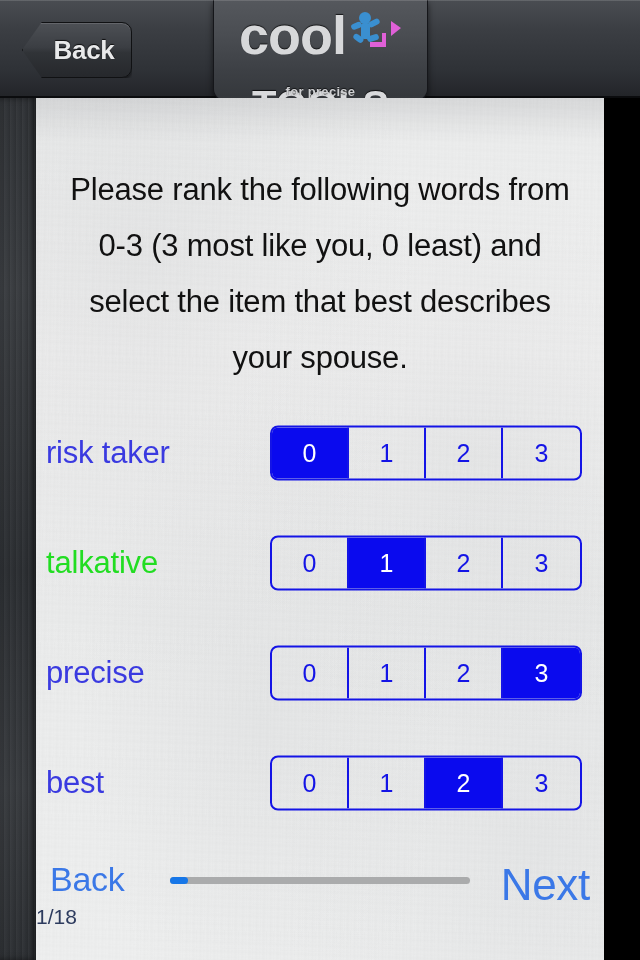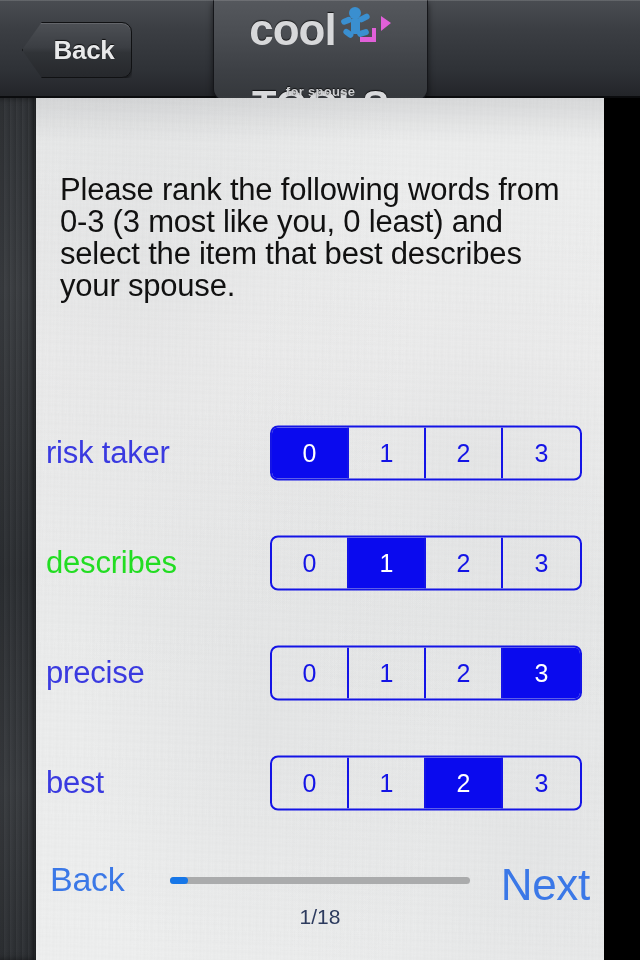--- a/index.html
+++ b/index.html
@@ -59,21 +59,21 @@
     border:1px solid #15161a;
     border-top:none;
     border-radius:0 0 12px 12px;
     box-shadow:0 3px 6px rgba(0,0,0,0.6);
   }
   .logo-line1{
     position:absolute; top:8px; left:0; width:100%;
     display:flex; align-items:center; justify-content:center;
   }
   .logo-cool{
-    font-size:44px; font-weight:bold; color:#d7d8da;
+    font-size:54px; font-weight:bold; color:#d7d8da;
     letter-spacing:-1px; line-height:1;
     text-shadow:0 -1px 1px rgba(0,0,0,0.75);
   }
   .logo-figure{ margin-left:2px; margin-top:-4px; }
   .logo-tools{
     position:absolute; top:45px; left:0; width:100%;
     text-align:center;
     font-size:40px; font-weight:bold; color:#d9dadc;
     letter-spacing:0px; line-height:1;
     text-shadow:0 -1px 1px rgba(0,0,0,0.75);
@@ -113,23 +113,23 @@
   }
   .paper-grain{
     position:absolute; inset:0; pointer-events:none; opacity:0.55;
     background:
       repeating-linear-gradient(91deg, rgba(0,0,0,0.018) 0px, rgba(0,0,0,0) 2px, rgba(0,0,0,0.022) 4px, rgba(0,0,0,0) 7px),
       repeating-linear-gradient(2deg, rgba(0,0,0,0.012) 0px, rgba(0,0,0,0) 3px, rgba(0,0,0,0.016) 6px, rgba(0,0,0,0) 9px);
   }
 
   
   .instructions{
-    position:absolute; top:76px; left:24px; width:520px;
-    text-align:left;
-    font-size:31px; line-height:32px;
+    position:absolute; top:64px; left:24px; width:520px;
+    text-align:center;
+    font-size:31px; line-height:56px;
     color:#111; letter-spacing:-0.2px;
   }
 
   
   .rows{ position:absolute; top:300px; left:0; width:568px; }
   .row{
     position:relative; height:110px;padding-left:20px;
   }
   .row-label{
     position:absolute; left:10px; top:50%; transform:translateY(-50%);
@@ -177,21 +177,21 @@
     width:300px; height:7px;
     background:#aaabac;
     border-radius:4px;
     cursor:pointer;
   }
   .progress-fill{
     height:100%; background:#1777e8; border-radius:4px;
   }
   .counter{
     position:absolute; left:0; top:55px; width:100%;
-    text-align:center; font-size:21px; color:#2d3b5e;
+    text-align:left; font-size:21px; color:#2d3b5e;
   }
 </style>
 </head>
 <body>
 
 <div id="app">
 
   <div class="header">
 
     <div class="back-btn">
@@ -210,21 +210,21 @@
               <rect x="3" y="12" width="11" height="6" rx="3" transform="rotate(-22 8 15)"></rect>
               <rect x="20" y="9" width="12" height="6" rx="3" transform="rotate(-28 26 12)"></rect>
               <rect x="5" y="24" width="11" height="6" rx="3" transform="rotate(36 10 27)"></rect>
               <rect x="19" y="24" width="12" height="6" rx="3" transform="rotate(-18 25 27)"></rect>
             </g>
             <path d="M22 31 L34 31 L34 22 L43 22 L43 10 L53 17 L43 25 L43 22 L38 22 L38 36 L22 36 Z" fill="#e060d8"></path>
           </svg>
         </span>
       </div>
       <div class="logo-tools">TOOLS</div>
-      <div class="logo-sub">for spouse</div>
+      <div class="logo-sub">for precise</div>
     </div>
   </div>
 
   <div class="rail rail-left"></div>
   <div class="rail rail-right"></div>
 
   <div class="paper">
     <div class="paper-grain"></div>
 
     <div class="instructions">Please rank the following words from 0-3 (3 most like you, 0 least) and select the item that best describes your spouse.</div>
@@ -233,21 +233,21 @@
         <div class="row">
           <div class="row-label" style="color: rgb(58, 58, 224);">risk taker</div>
           <div class="seg">
             <div class="seg-item on">0</div>
             <div class="seg-item">1</div>
             <div class="seg-item">2</div>
             <div class="seg-item">3</div>
           </div>
         </div>
         <div class="row">
-          <div class="row-label" style="color: rgb(34, 221, 34);">describes</div>
+          <div class="row-label" style="color: rgb(34, 221, 34);">talkative</div>
           <div class="seg">
             <div class="seg-item">0</div>
             <div class="seg-item on">1</div>
             <div class="seg-item">2</div>
             <div class="seg-item">3</div>
           </div>
         </div>
         <div class="row">
           <div class="row-label" style="color: rgb(58, 58, 224);">precise</div>
           <div class="seg">

